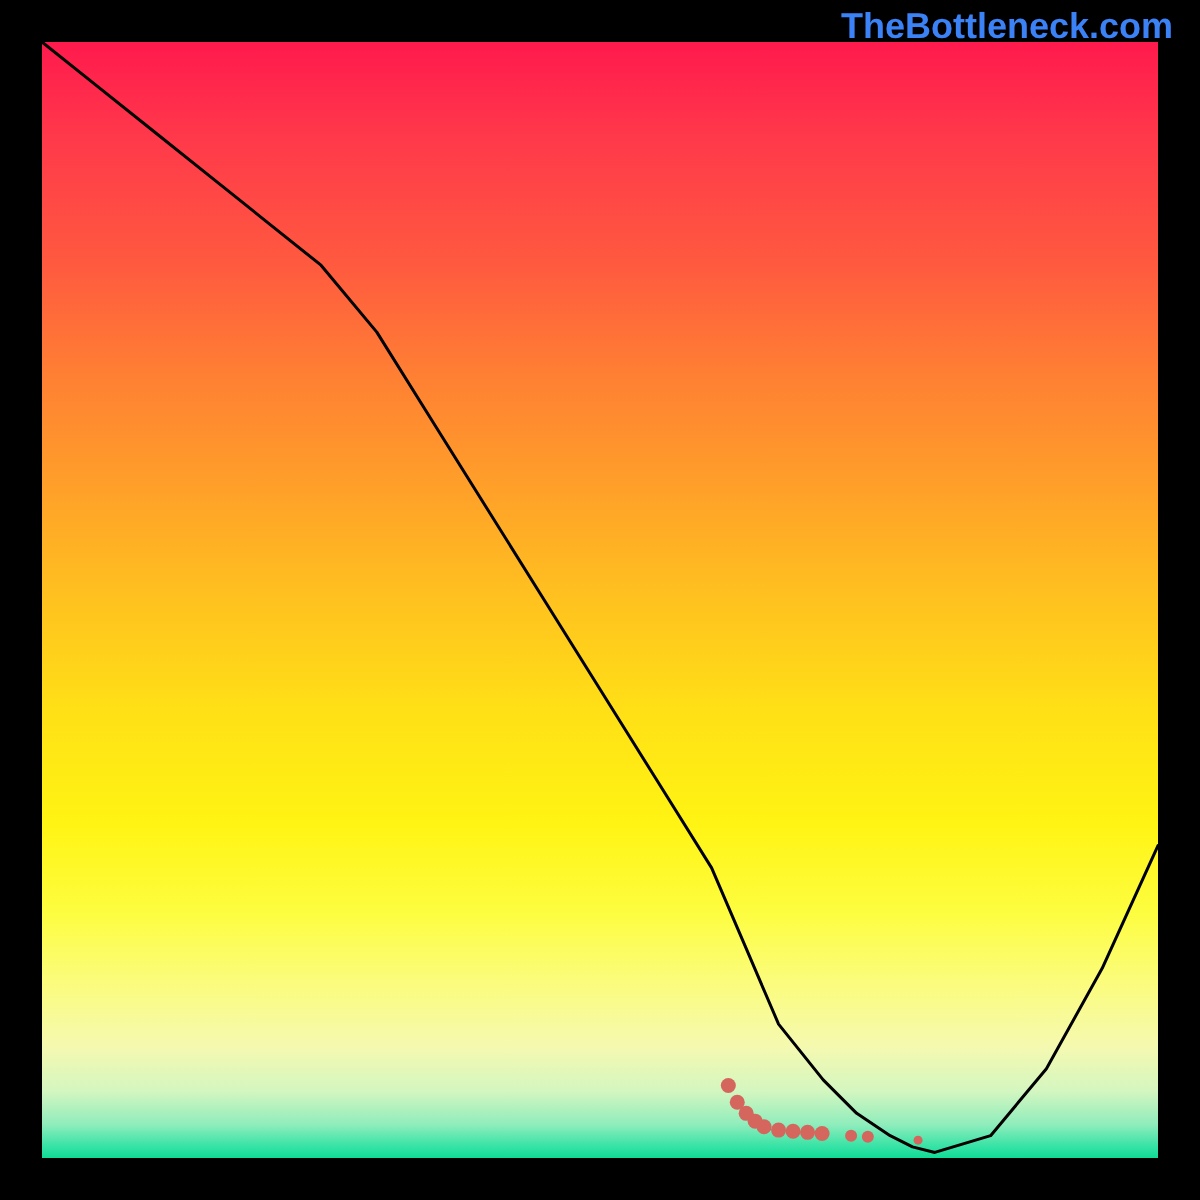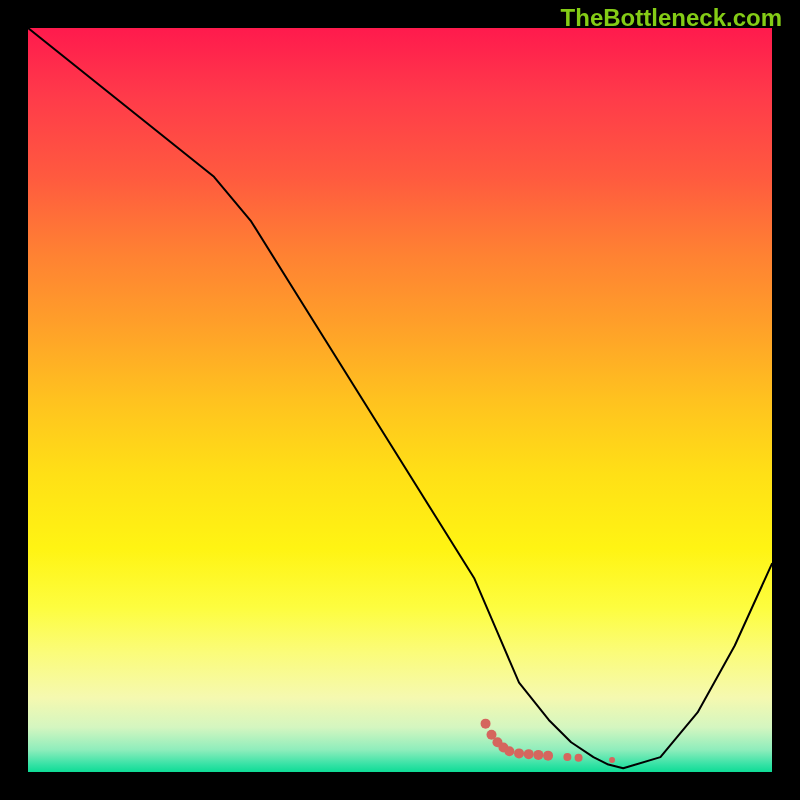--- a/index.html
+++ b/index.html
@@ -11,21 +11,21 @@
     position: relative;
     overflow: hidden;
   }
   .watermark {
     position: absolute;
     top: 4px;
     right: 18px;
     font-family: Arial, Helvetica, sans-serif;
     font-size: 24px;
     font-weight: bold;
-    color: #84cc16;
+    color: #3b82f6;
     z-index: 10;
   }
   .plot-area {
     position: absolute;
     left: 28px;
     top: 28px;
     width: 744px;
     height: 744px;
     background: linear-gradient(to bottom,
       #ff1a4d 0%,

